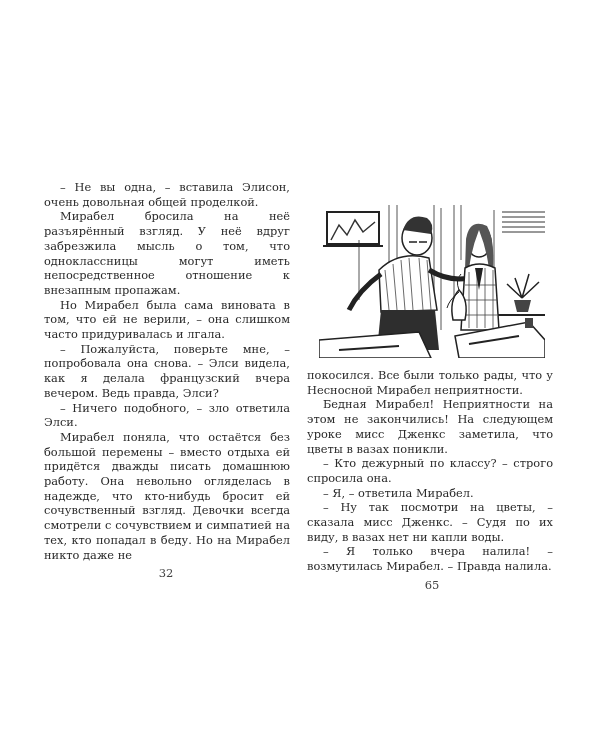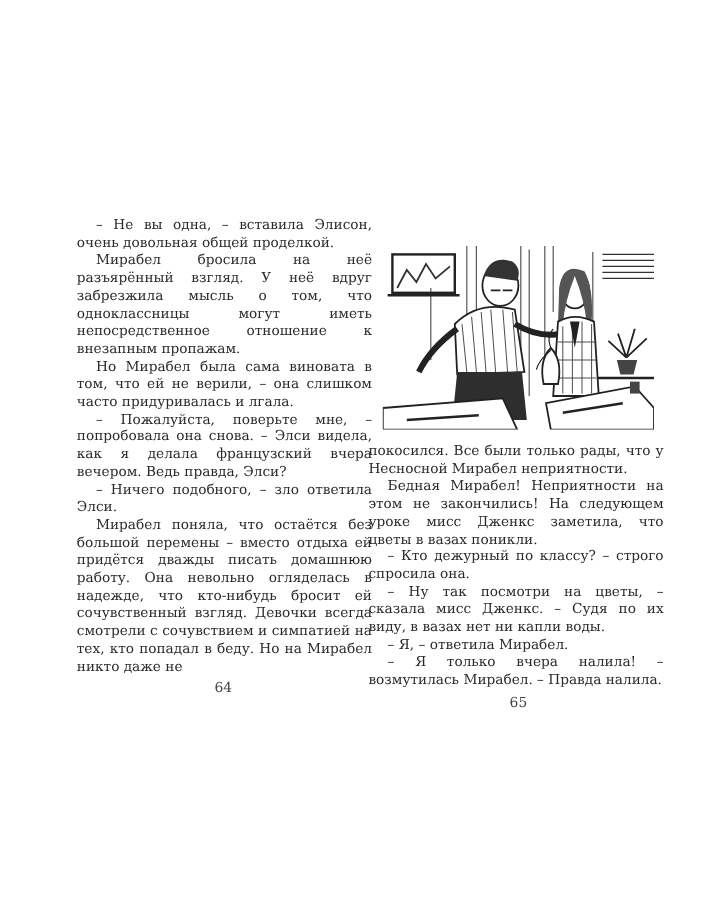--- a/index.html
+++ b/index.html
@@ -1,19 +1,19 @@
 <!DOCTYPE html>
 <html><head>
 <meta charset="utf-8">
 <style>
   html, body { margin:0; padding:0; background:#ffffff; }
   body { width:600px; height:750px; position:relative; overflow:hidden;
          font-family:"DejaVu Serif", "Liberation Serif", serif; color:#2a2a2a; }
   .page { position:absolute; top:0; height:750px; }
-  .page-left { left:0; width:300px;margin-left:20px; }
+  .page-left { left:0; width:300px; }
   .page-right { left:284px; width:300px;margin-top:12px; }
   .text-block { position:absolute; font-size:11.4px; line-height:14.7px; text-align:justify; }
   .page-left .text-block { left:44px; top:180px; width:246px; }
   .page-right .text-block { left:23px; top:356px; width:246px; }
   .para { margin:0; text-indent:0; }
   .para.indent { text-indent:16px; }
   .page-number { position:absolute; font-size:11.5px; color:#444; text-align:center; width:40px; }
   .page-left .page-number { left:146px; top:566px; }
   .page-right .page-number { left:128px; top:566px; }
   .illustration { position:absolute; left:35px; top:188px; width:226px; height:158px; }
@@ -24,21 +24,21 @@
 
 <div class="page page-left">
   <div class="text-block">
     <p class="para indent">– Не вы одна, – вставила Элисон, очень довольная общей проделкой.</p>
     <p class="para indent">Мирабел бросила на неё разъярённый взгляд. У неё вдруг забрезжила мысль о том, что одноклассницы могут иметь непосредственное отношение к внезапным пропажам.</p>
     <p class="para indent">Но Мирабел была сама виновата в том, что ей не верили, – она слишком часто придуривалась и лгала.</p>
     <p class="para indent">– Пожалуйста, поверьте мне, – попробовала она снова. – Элси видела, как я делала французский вчера вечером. Ведь правда, Элси?</p>
     <p class="para indent">– Ничего подобного, – зло ответила Элси.</p>
     <p class="para indent">Мирабел поняла, что остаётся без большой перемены – вместо отдыха ей придётся дважды писать домашнюю работу. Она невольно огляделась в надежде, что кто-нибудь бросит ей сочувственный взгляд. Девочки всегда смотрели с сочувствием и симпатией на тех, кто попадал в беду. Но на Мирабел никто даже не</p>
   </div>
-  <div class="page-number">64</div>
+  <div class="page-number">32</div>
 </div>
 
 <div class="page page-right">
   <div class="illustration">
     <svg viewBox="0 0 226 158" xmlns="http://www.w3.org/2000/svg">
 
       <g stroke="#555" stroke-width="1">
         <line x1="70" y1="5" x2="70" y2="120"></line>
           <line x1="78" y1="5" x2="78" y2="110"></line>
         <line x1="115" y1="5" x2="115" y2="140"></line>
@@ -102,18 +102,18 @@
       <path d="M136 136 L210 122 L226 140 L226 158 L140 158 Z" fill="#fff" stroke="#222" stroke-width="1.5"></path>
       <rect x="206" y="118" width="8" height="10" fill="#444"></rect>
       <line x1="20" y1="150" x2="80" y2="146" stroke="#222" stroke-width="2"></line>
       <line x1="150" y1="144" x2="200" y2="136" stroke="#222" stroke-width="2"></line>
     </svg>
   </div>
   <div class="text-block">
     <p class="para">покосился. Все были только рады, что у Несносной Мирабел неприятности.</p>
     <p class="para indent">Бедная Мирабел! Неприятности на этом не закончились! На следующем уроке мисс Дженкс заметила, что цветы в вазах поникли.</p>
     <p class="para indent">– Кто дежурный по классу? – строго спросила она.</p>
+    <p class="para indent">– Я, – ответила Мирабел.</p>
     <p class="para indent">– Ну так посмотри на цветы, – сказала мисс Дженкс. – Судя по их виду, в вазах нет ни капли воды.</p>
-    <p class="para indent">– Я, – ответила Мирабел.</p>
     <p class="para indent">– Я только вчера налила! – возмутилась Мирабел. – Правда налила.</p>
   </div>
   <div class="page-number">65</div>
 </div>
 
 </body></html>

